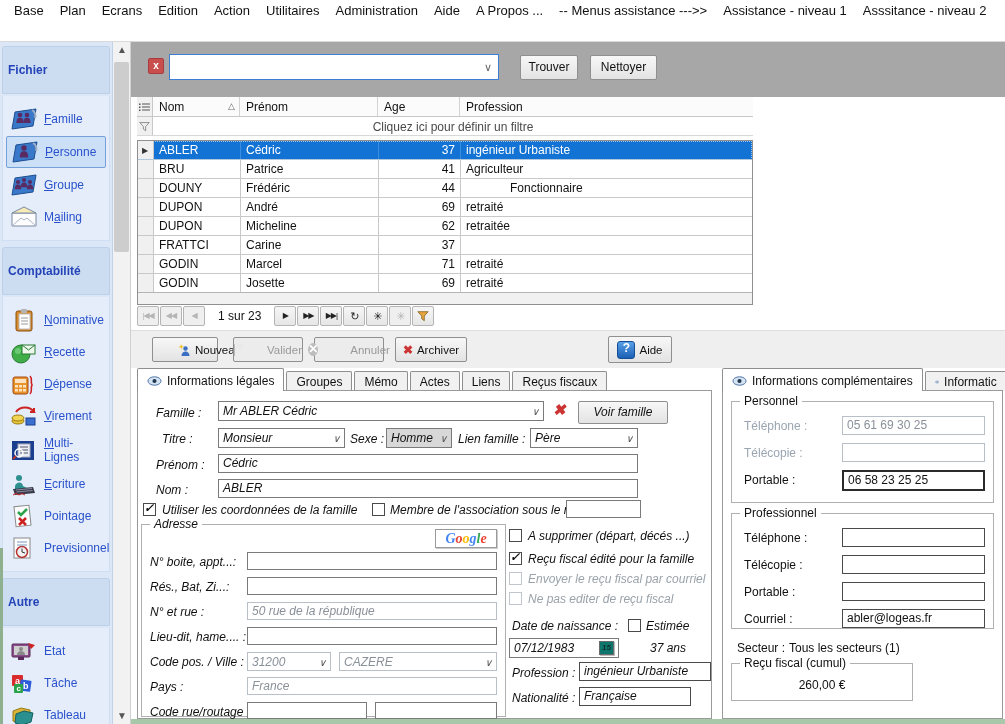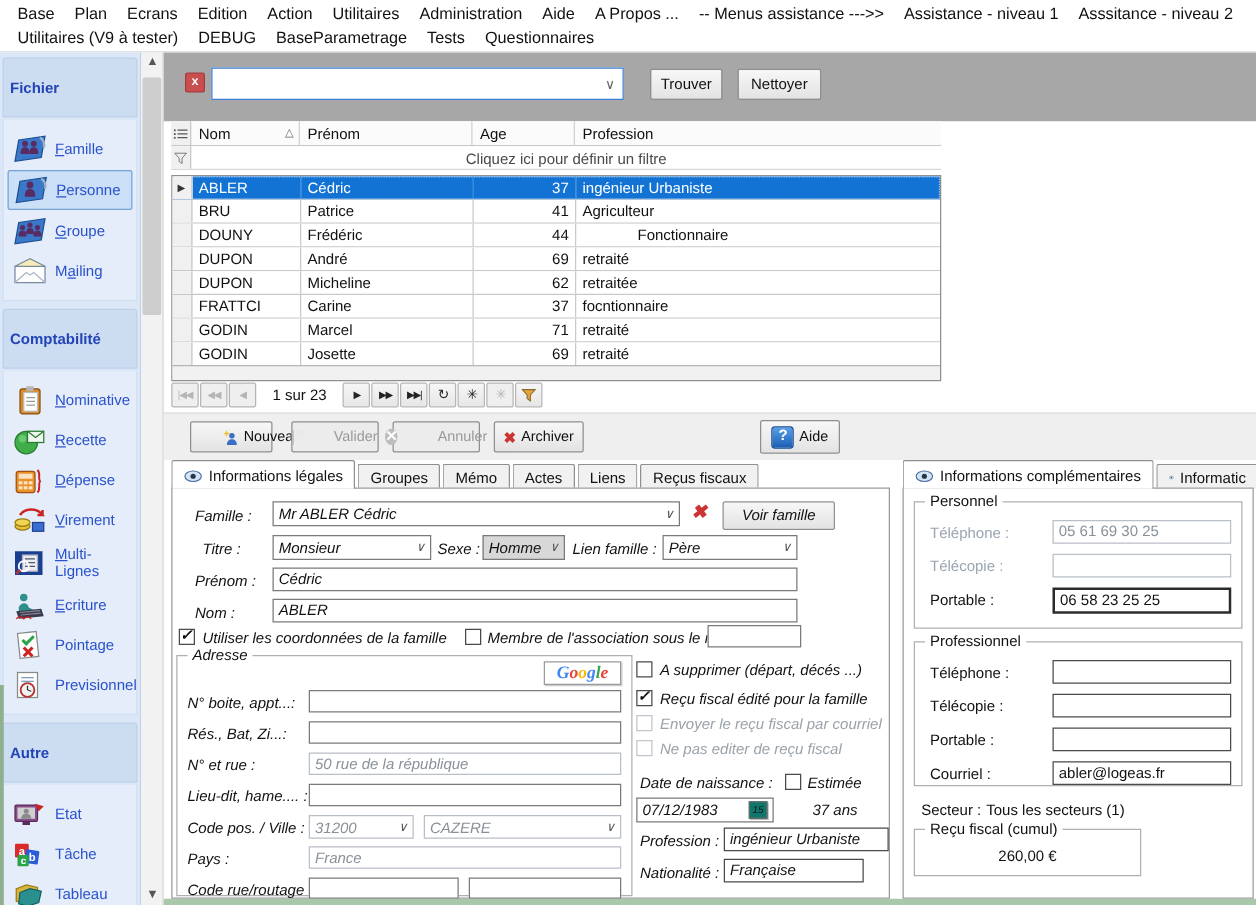--- a/index.html
+++ b/index.html
@@ -122,21 +122,20 @@
 
   #bottom-strip { position:absolute; left:131px; top:719px; width:874px; height:5px; background:#a9c8a9; }
   #left-strip { position:absolute; left:0; top:548px; width:3px; height:176px; background:#8fb08f; }
   svg { display:block; }
 </style>
 </head>
 <body>
 
 <div id="menubar">
   <div class="menurow" id="menurow1"><span class="menu-item">Base</span><span class="menu-item">Plan</span><span class="menu-item">Ecrans</span><span class="menu-item">Edition</span><span class="menu-item">Action</span><span class="menu-item">Utilitaires</span><span class="menu-item">Administration</span><span class="menu-item">Aide</span><span class="menu-item">A Propos ...</span><span class="menu-item">-- Menus assistance ---&gt;&gt;</span><span class="menu-item">Assistance - niveau 1</span><span class="menu-item">Asssitance - niveau 2</span></div>
-  <div class="menurow" id="menurow2"><span class="menu-item">Utilitaires (V9 à tester)</span><span class="menu-item">DEBUG</span><span class="menu-item">BaseParametrage</span><span class="menu-item">Tests</span><span class="menu-item">Questionnaires</span></div>
 </div>
 
 <div id="sidebar">
     <div class="sb-section-title">Fichier</div>
     <div class="sb-items">
       <div class="sb-item">
         <span class="sb-icon">
           <svg width="28" height="24" viewBox="0 0 28 24">
             <polygon points="5,5 26,2 23,19 2,22" fill="#3a79c9" stroke="#1d4e91" stroke-width="1"></polygon>
             <circle cx="10" cy="8" r="2.3400000000000003" fill="#5a2a62"></circle>
@@ -418,21 +417,20 @@
             <div class="t-cell c-nom">DUPON</div>
             <div class="t-cell c-pre">Micheline</div>
             <div class="t-cell c-age age">62</div>
             <div class="t-cell c-pro" style="border-right: none;">retraitée</div>
           </div>
           <div class="t-row">
             <div class="t-gut" style="position: relative;"></div>
             <div class="t-cell c-nom">FRATTCI</div>
             <div class="t-cell c-pre">Carine</div>
             <div class="t-cell c-age age">37</div>
-            <div class="t-cell c-pro" style="border-right: none;">focntionnaire</div>
           </div>
           <div class="t-row">
             <div class="t-gut" style="position: relative;"></div>
             <div class="t-cell c-nom">GODIN</div>
             <div class="t-cell c-pre">Marcel</div>
             <div class="t-cell c-age age">71</div>
             <div class="t-cell c-pro" style="border-right: none;">retraité</div>
           </div>
           <div class="t-row">
             <div class="t-gut" style="position: relative;"></div>

